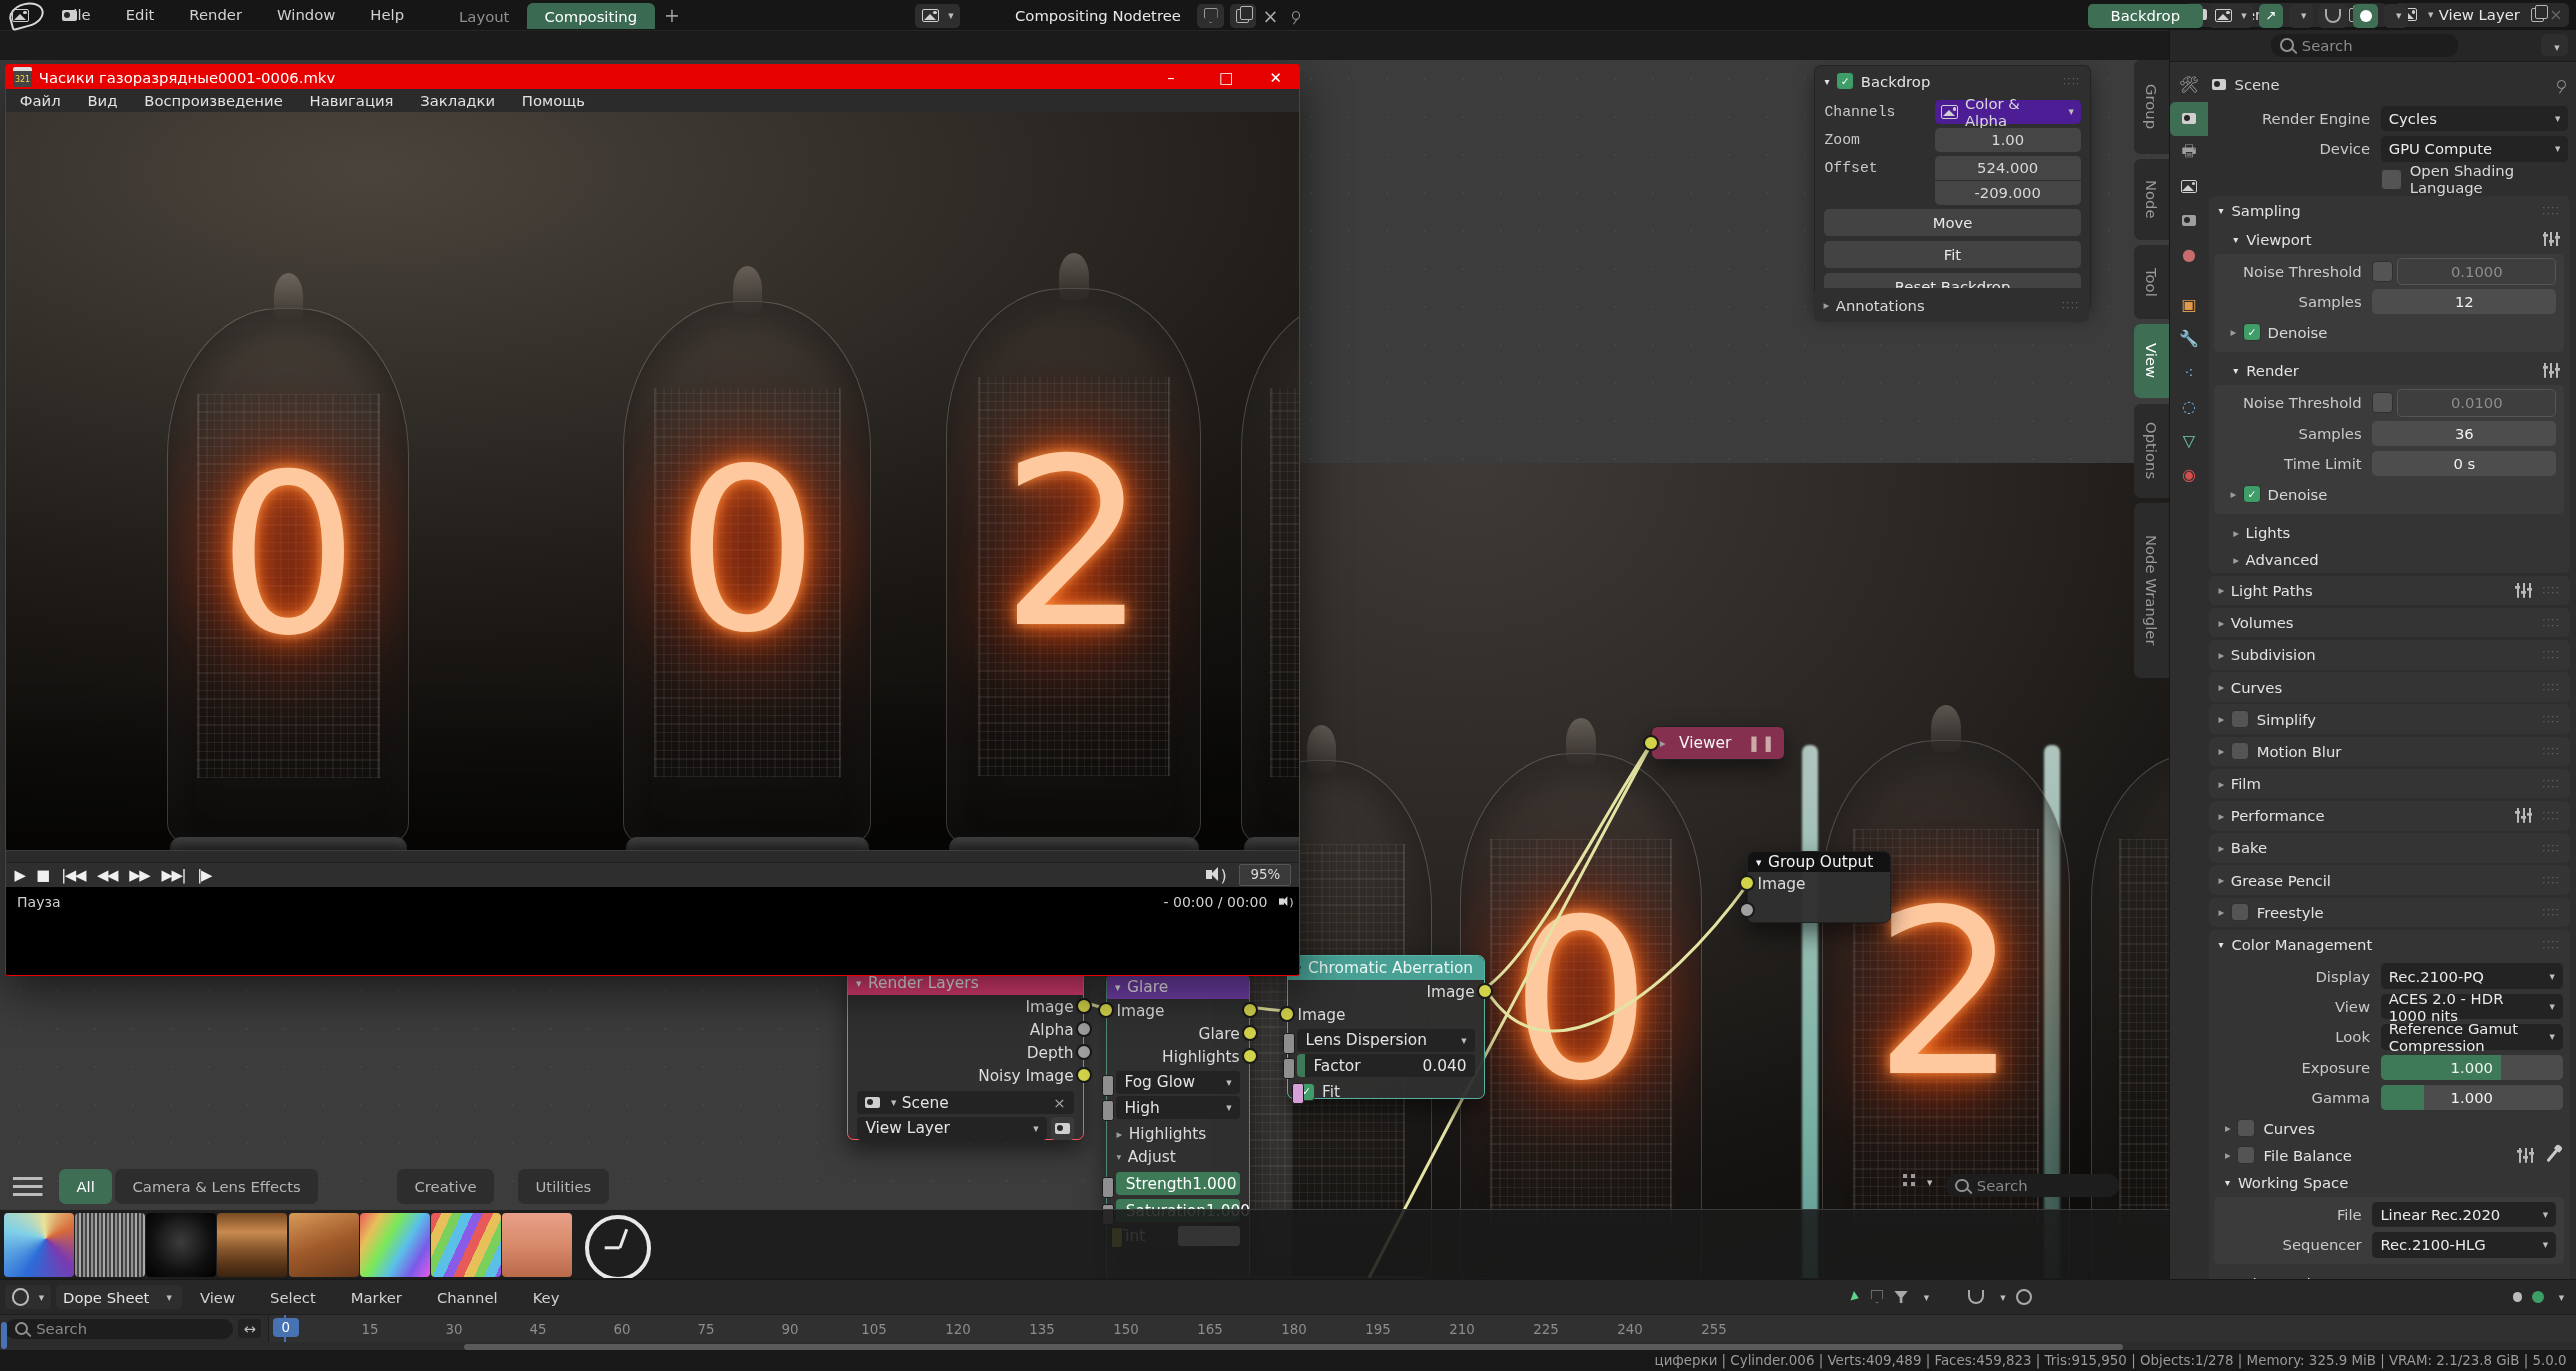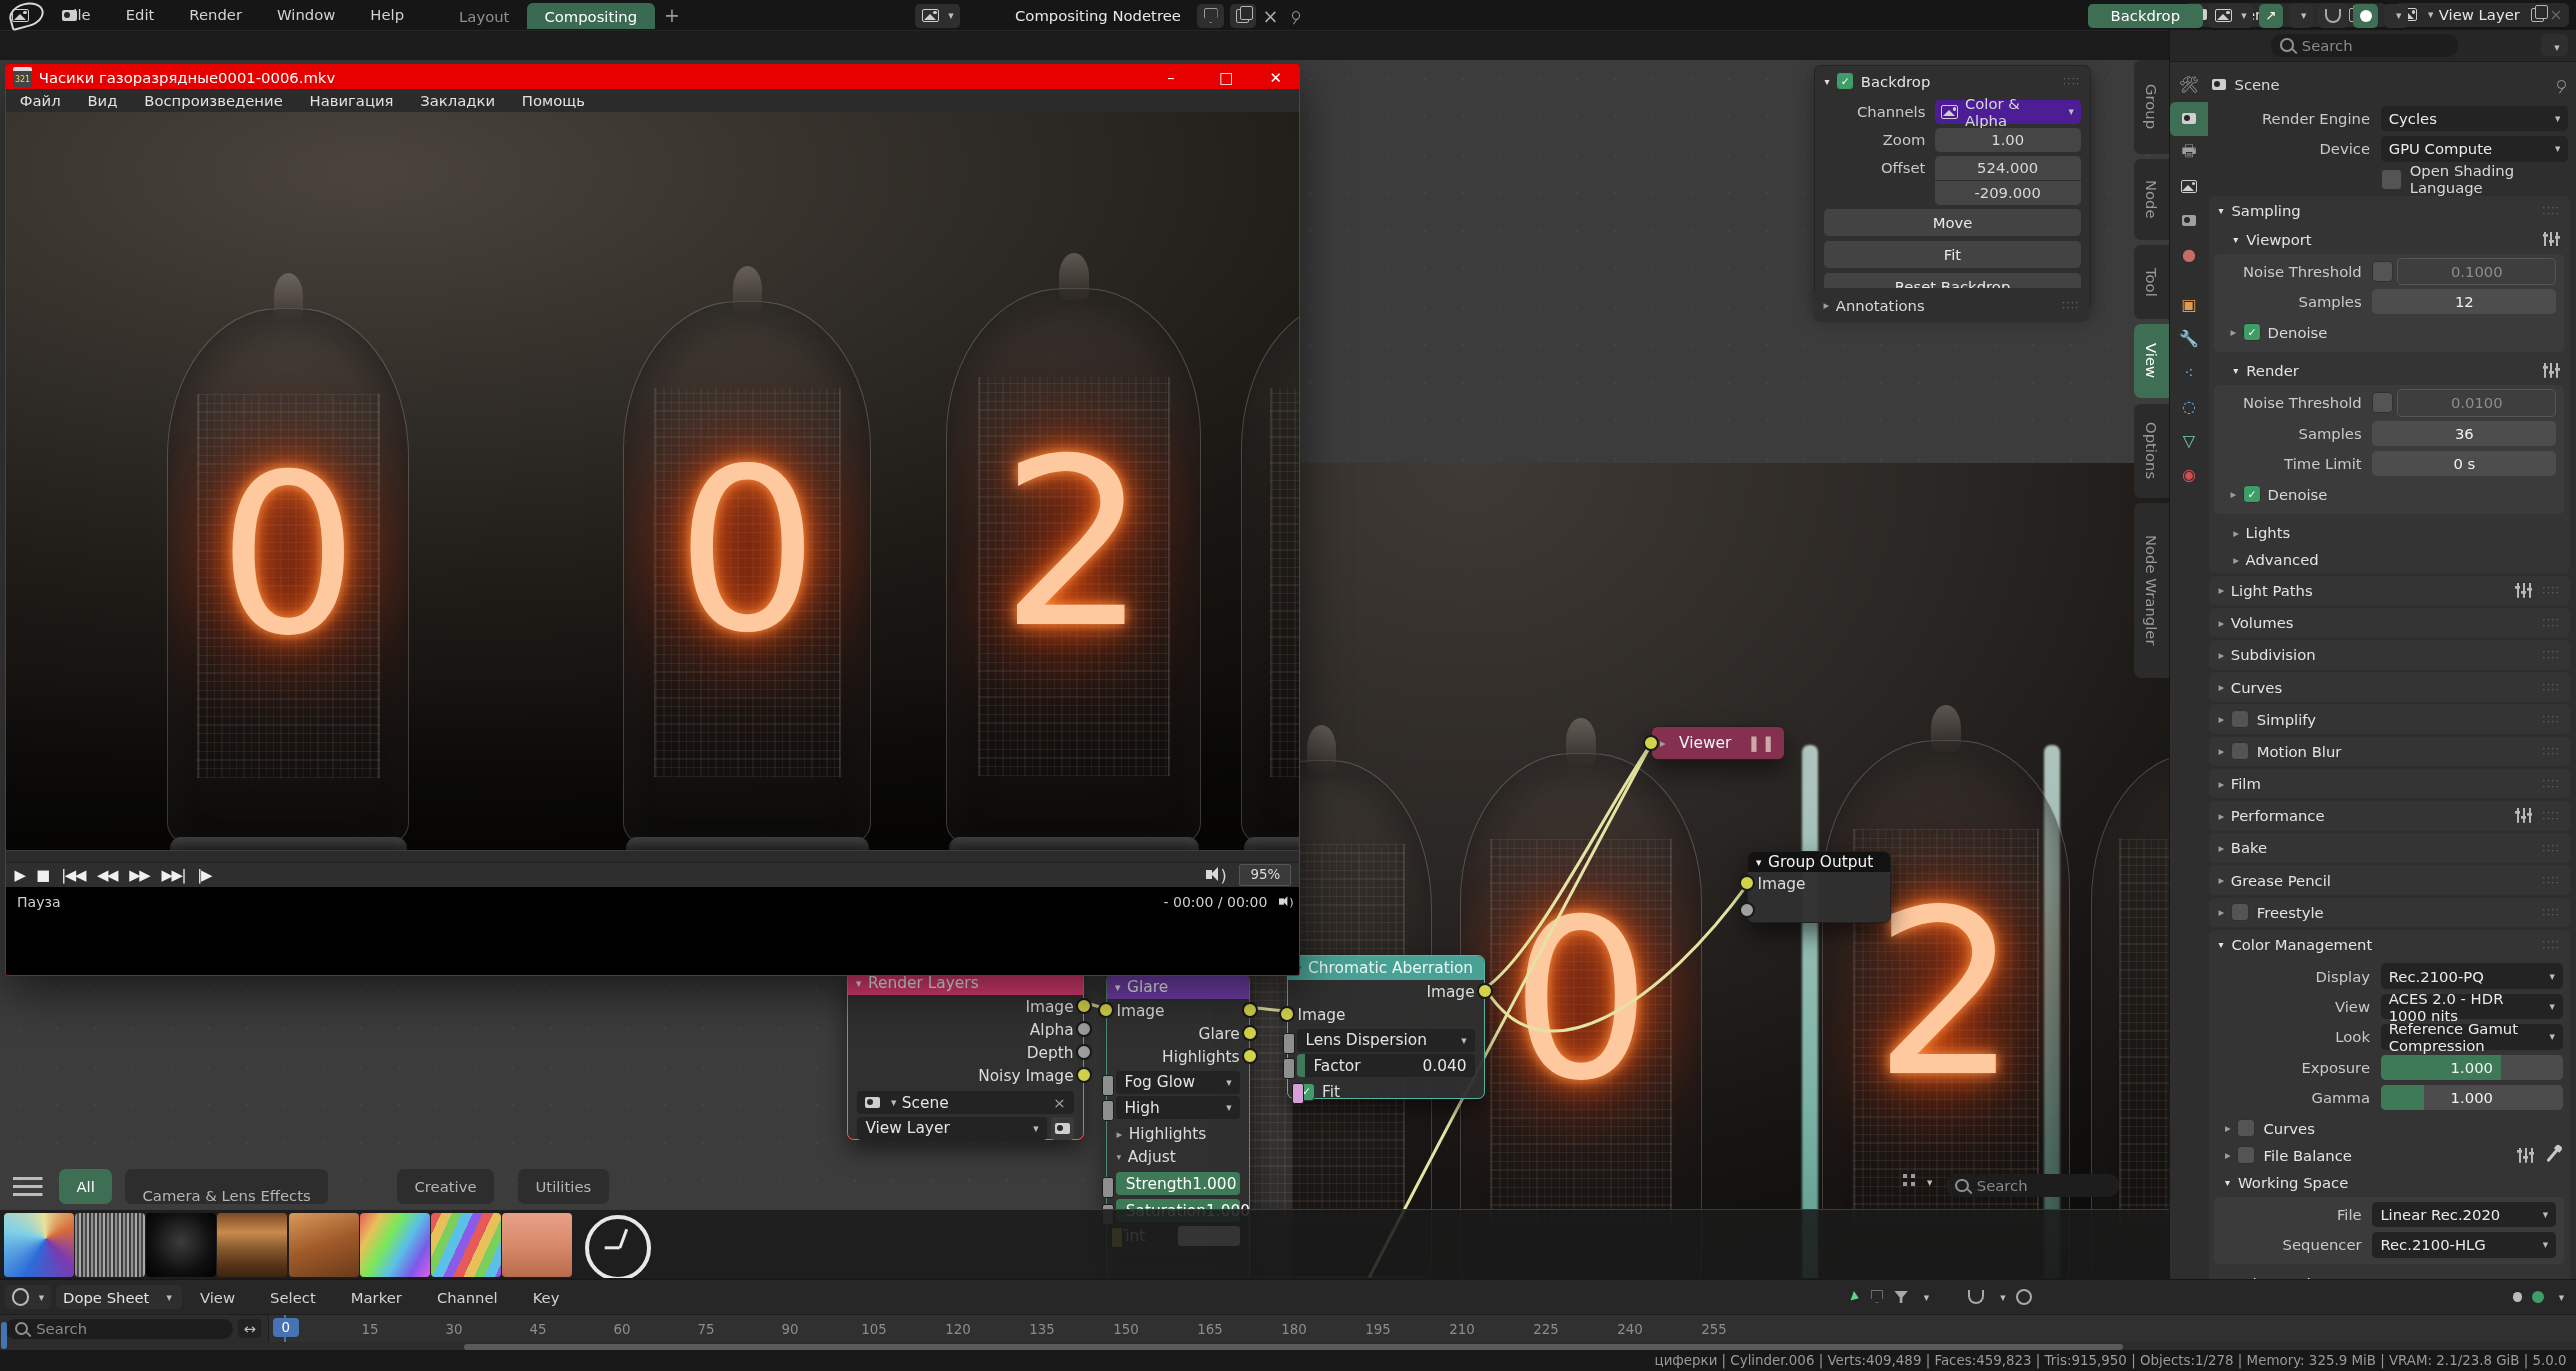--- a/index.html
+++ b/index.html
@@ -101,21 +101,21 @@
   .nrow.right{justify-content:flex-end;}
   .sock{position:absolute;width:16px;height:16px;border-radius:50%;border:2px solid #191919;box-sizing:border-box;}
   .sy{background:#d3d34a;} .sgr{background:#a0a0a0;} .spk{background:#d8a0d8;}
   .sl{left:-8.7px;top:3.4px;} .sr{right:-8.7px;top:3.4px;}
   .sqsock{position:absolute;left:-5.4px;width:10px;height:19px;border-radius:2.7px;background:#8f8f8f;border:1.3px solid #1a1a1a;}
   .ndd{background:#232323;border-radius:4px;height:23px;display:flex;align-items:center;padding:0 8px;margin:2.7px 9.4px;color:#e4e4e4;}
   .ngreen{background:#3e7a58;border-radius:4px;height:23px;display:flex;align-items:center;margin:4px 9.4px;color:#fff;padding:0 9.4px;}
   
   #bdpanel{position:absolute;left:1814px;top:5.4px;width:275px;background:#2f2f2f;border:0.7px solid #242424;border-radius:6.7px;box-shadow:0 8px 19px rgba(0,0,0,.4);}
   .bprow{display:flex;align-items:center;margin:4px 9.4px;}
-  .bplabel{flex:0 0 101px;text-align:right;padding-right:9.4px;color:#c9c9c9;}
+  .bplabel{flex:0 0 101px;text-align:left;padding-right:9.4px;color:#c9c9c9;font-family:Liberation Mono, monospace;}
   .bpfield{flex:1;background:#454545;border-radius:4.7px;height:24px;display:flex;align-items:center;justify-content:center;}
   .bpbtn{background:#434343;border-radius:4.7px;height:27px;display:flex;align-items:center;justify-content:center;margin:4.7px 9.4px;color:#e8e8e8;}
   
   .sbtab{position:absolute;left:2134px;width:35px;background:#2b2b2b;border-radius:6.7px 0 0 6.7px;
      writing-mode:vertical-rl;display:flex;align-items:center;justify-content:center;color:#9a9a9a;font-size:14.8px;}
   .sbtab.active{background:#3e6e54;color:#fff;}
   
   #player{position:absolute;left:5.4px;top:4px;width:1293px;height:910px;border:1.3px solid #e80000;border-radius:2.7px;
           box-shadow:0 16px 47px rgba(0,0,0,.55);background:#000;}
   #ptitle{height:24px;background:#e60000;display:flex;align-items:center;padding:0 6.7px;gap:6.7px;color:#fff;}
@@ -573,21 +573,21 @@
         <span style="flex:1"></span>
         <span>- 00:00 / 00:00</span>
         <span class="speaker" style="transform:scale(.7);margin-left:10.7px;"></span>
       </div>
     </div>
 
     <div style="position:absolute;left:13.4px;top:1114px;width:29.5px;height:24px;background:linear-gradient(#bbb,#bbb) 0 2.7px/29.5px 3.4px no-repeat,linear-gradient(#bbb,#bbb) 0 10.7px/29.5px 3.4px no-repeat,linear-gradient(#bbb,#bbb) 0 19px/29.5px 3.4px no-repeat;"></div>
     <div class="shelftab active" style="left:59px;top:1109px;">
         <span>All</span>
       </div>
-    <div class="shelftab" style="left:125px;top:1109px;align-items:flex-end;">
+    <div class="shelftab" style="left:115px;top:1109px;">
         <span>Camera &amp; Lens Effects</span>
       </div>
     <div class="shelftab" style="left:397px;top:1109px;">
         <span>Creative</span>
       </div>
     <div class="shelftab" style="left:518px;top:1109px;">
         <span>Utilities</span>
       </div>
     <div style="position:absolute;left:1899px;top:1114px;display:flex;align-items:center;gap:6.7px;">
       <span style="width:16px;height:16px;background:conic-gradient(#bbb 0 25%,transparent 0 0) 0 0/8px 8px;opacity:.8;"></span>

